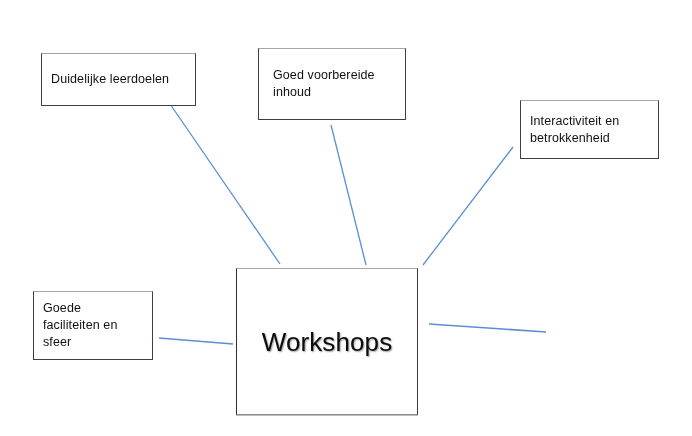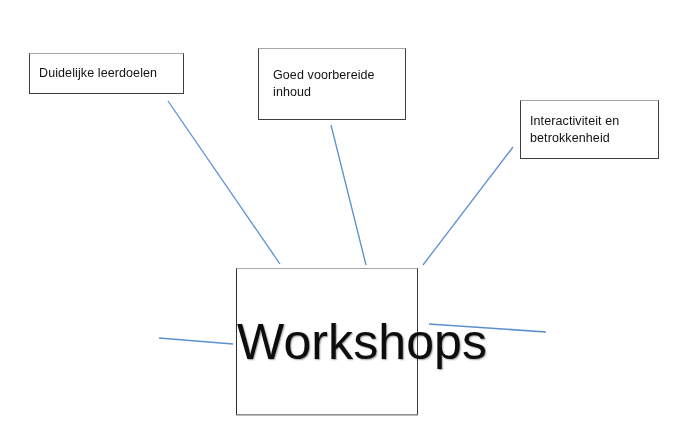--- a/index.html
+++ b/index.html
@@ -57,28 +57,28 @@
     border-style: solid;
     border-top-color: #a8a8a8;
     border-left-color: #2e2e2e;
     border-right-color: #3a3a3a;
     border-bottom-color: #8d8d8d;
     justify-content: center;
     box-shadow: 0 1px 0 #bdbdbd;
   }
   #node-center .node-label {
     text-align: center;
-    font-size: 50px;
+    font-size: 26px;
     line-height: 42px;
     color: #0d0d0d;
     text-shadow: 1px 1px 1.5px rgba(80,80,80,0.55);
     white-space: nowrap;
   }
   
-  #node-duidelijke-leerdoelen { left: 29px;  top: 53px;  width: 155px; height: 41px; }
+  #node-duidelijke-leerdoelen { left: 41px;  top: 53px;  width: 155px; height: 53px; }
   #node-goed-voorbereide-inhoud { left: 258px; top: 48px;  width: 148px; height: 72px; padding-left: 14px; }
   #node-interactiviteit-betrokkenheid { left: 520px; top: 68px;  width: 139px; height: 59px; margin-top: 32px; }
   #node-goede-faciliteiten-sfeer { left: 33px;  top: 291px; width: 120px; height: 69px; }
   #node-evaluatie-opvolging { left: 546px; top: 301px; width: 118px; height: 61px; }
   #node-center { left: 236px; top: 268px; width: 182px; height: 147px; }
 </style>
 </head>
 <body>
 
 <div id="canvas">
@@ -98,19 +98,24 @@
   <div class="node satellite" id="node-goed-voorbereide-inhoud">
     <span class="node-label">Goed voorbereide
 inhoud</span>
   </div>
 
   <div class="node satellite" id="node-interactiviteit-betrokkenheid">
     <span class="node-label">Interactiviteit en
 betrokkenheid</span>
   </div>
 
+  <div class="node satellite" id="node-goede-faciliteiten-sfeer">
+    <span class="node-label">Goede
+faciliteiten en
+sfeer</span>
+  </div>
 
 
   <div class="node" id="node-center">
     <span class="node-label">Workshops</span>
   </div>
 
 </div>
 
 </body></html>

